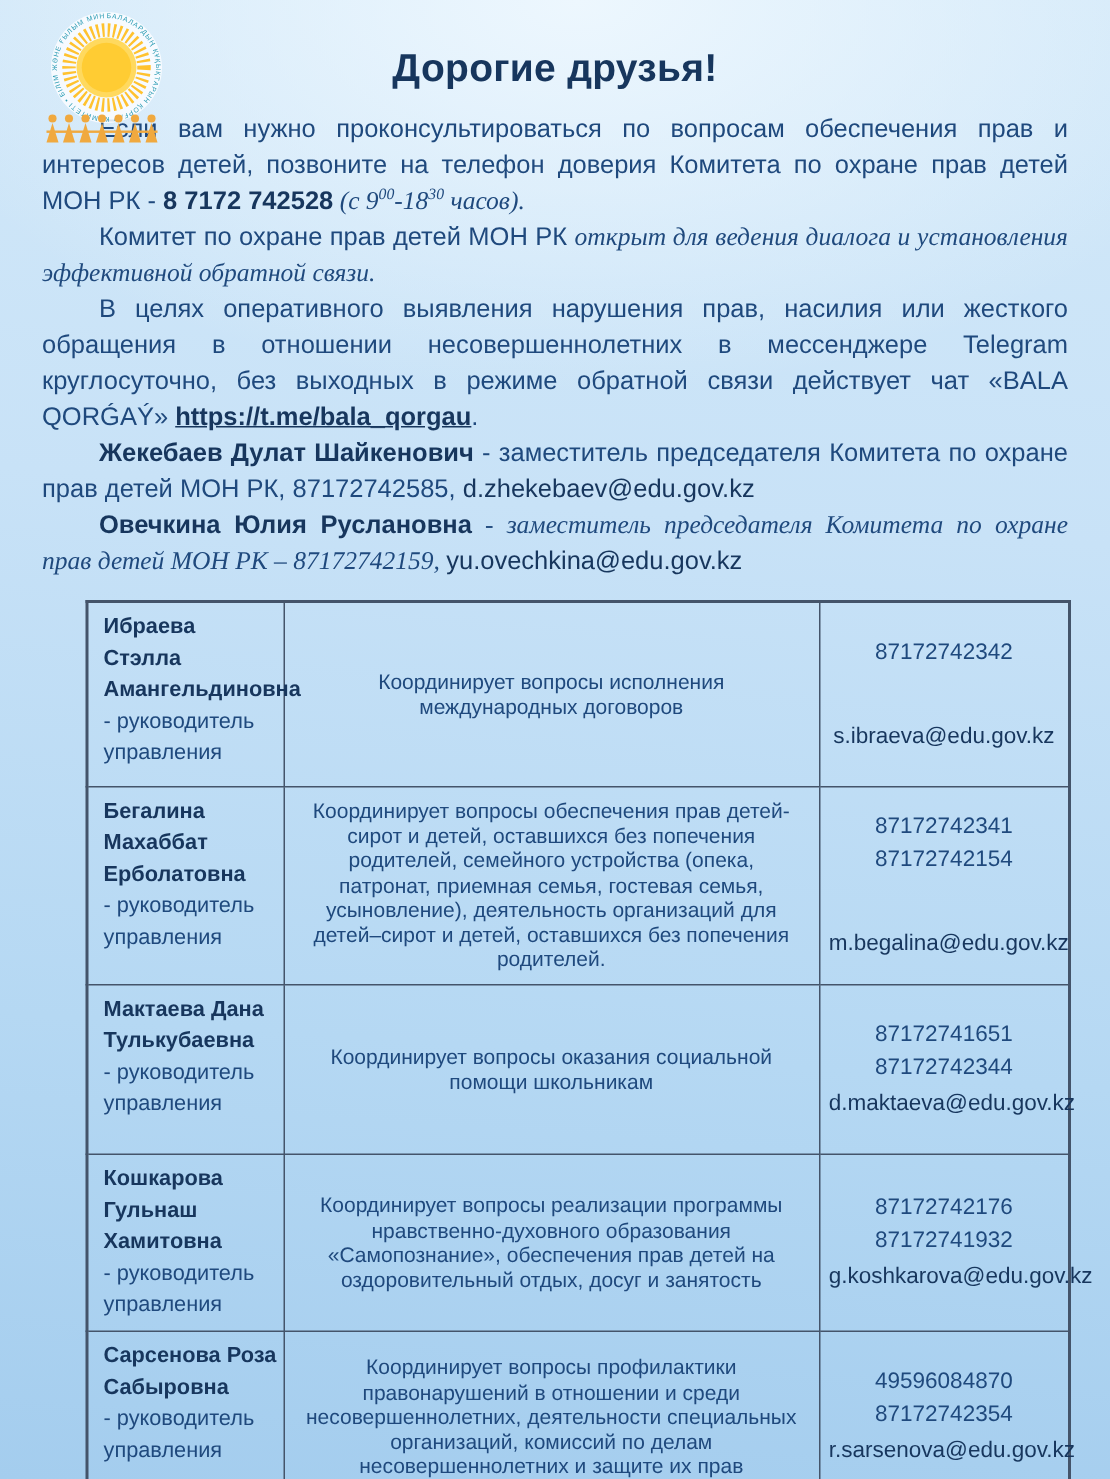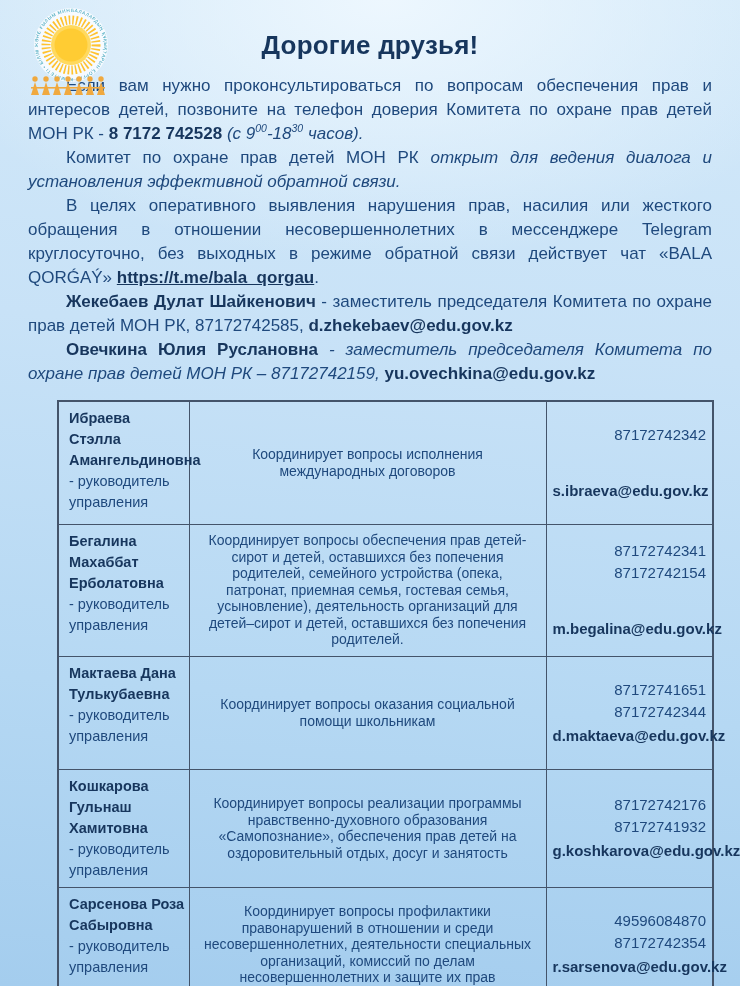--- a/index.html
+++ b/index.html
@@ -25,29 +25,29 @@
     letter-spacing:0.2px;
   }
   .content {
     margin:13px 28px 0 28px;
     color:#1F497D;
     font-size:17px; line-height:24px;
     text-align:justify;
   }
   .content p { margin:0; text-indent:38px; }
   .bold-dark { font-weight:bold; color:#17365D; }
-  .italic { font-style:italic; }
+  .italic { font-style:italic;font-family:Liberation Serif, serif; }
   sup { font-size:10.5px; line-height:0; }
   .chat-link {
     font-weight:bold; color:#17365D;
     text-decoration:underline; cursor:pointer;
   }
   .contact-block { margin-top:18px; }
   .person-bold { font-weight:bold; color:#17365D; }
-  .email-bold { font-weight:bold; color:#17365D; }
+  .email-bold { font-weight:normal; color:#17365D; }
 
   table.contacts {
     border-collapse:collapse;
     table-layout:fixed;
     margin:14px 0 0 57px;
     width:655px;
     border:2px solid #44546A;
   }
   table.contacts td { border:1.5px solid #44546A; }
   col.c1 { width:131px; }
@@ -67,21 +67,21 @@
   td.duties-cell {
     vertical-align:middle;
     text-align:center;
     padding:0 12px;
     font-size:14px; line-height:16.5px;
     color:#1F497D;
     margin-top:36px;
   }
   td.phones-cell {
     vertical-align:middle;
-    text-align:right;
+    text-align:center;
     padding:4px 6px;
     font-size:15px; line-height:22px;
     color:#1F497D;
   }
   .email-row { margin-top:2px; }
   .email-row.gap { margin-top:34px; }
 </style>
 </head>
 <body>
 

